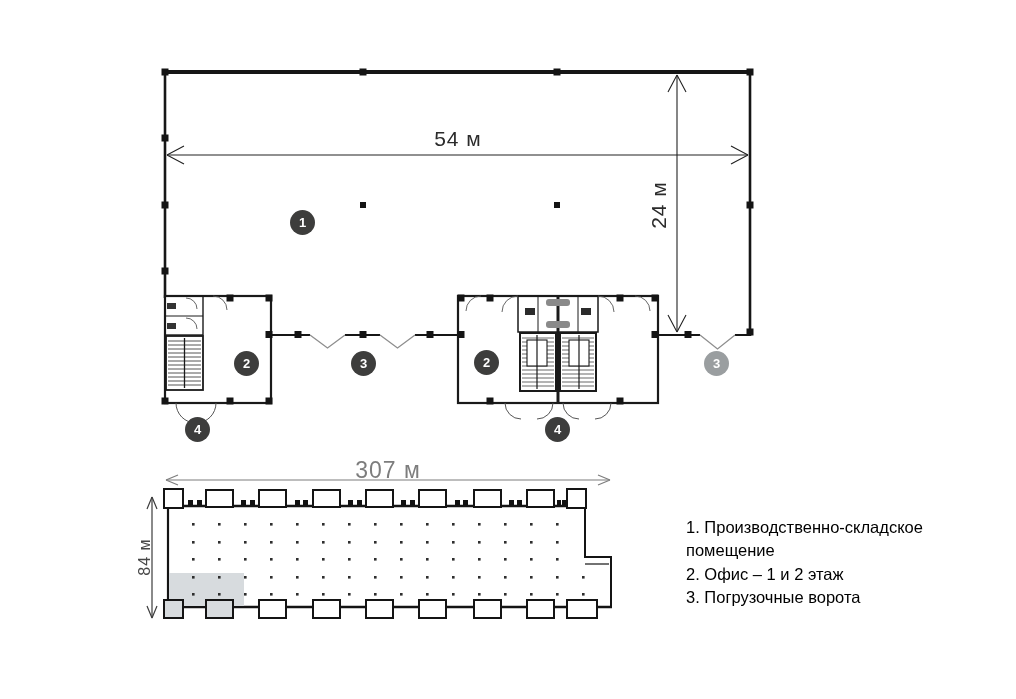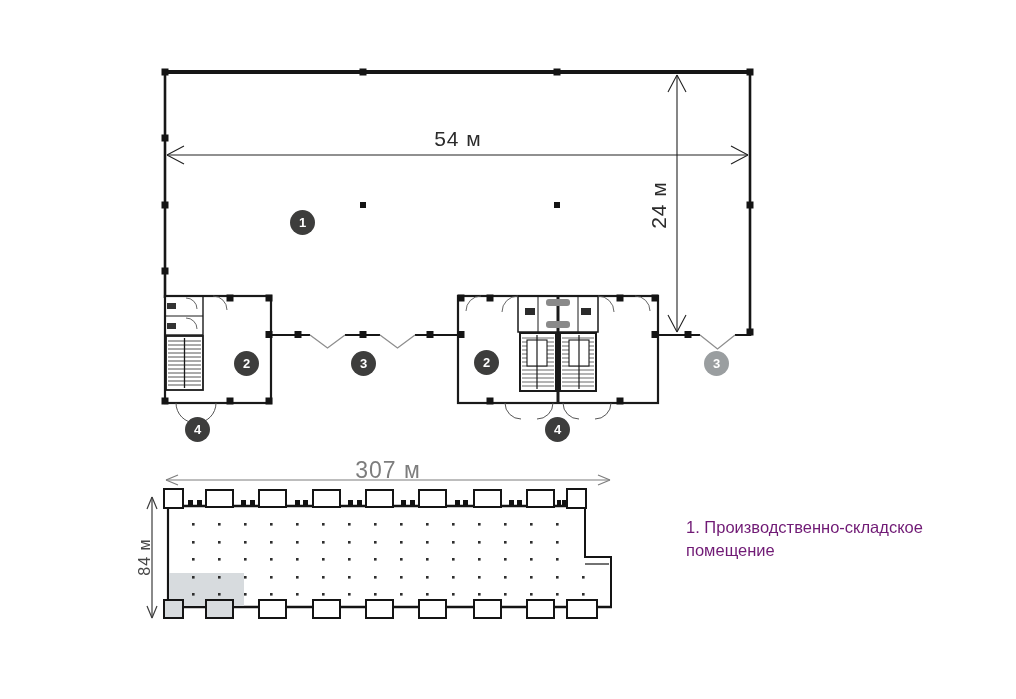--- a/index.html
+++ b/index.html
@@ -8,21 +8,21 @@
   svg{position:absolute;left:0;top:0;}
   .dim-label{position:absolute;color:#2b2b2b;font-size:21px;letter-spacing:1px;
              text-align:center;white-space:nowrap;}
   .dim-label.small{font-size:23px;color:#7d7d7d;letter-spacing:1px;}
   .dim-label.v84{font-size:16px;color:#474747;}
   .rot{transform:rotate(-90deg);}
   .marker{position:absolute;width:25px;height:25px;border-radius:50%;
           background:#3d3d3c;color:#fff;font-size:13px;font-weight:bold;
           display:flex;align-items:center;justify-content:center;line-height:1;}
   .marker.light{background:#9a9ea0;}
-  .legend{position:absolute;left:686px;top:516px;width:258px;color:#701a75;
+  .legend{position:absolute;left:686px;top:516px;width:258px;color:#000000;
           font-size:16.5px;line-height:1.42;}
   .legend-item{margin:0;}
 </style>
 </head>
 <body>
 
 <div id="stage">
 
   <svg width="1016" height="699" viewBox="0 0 1016 699">
 
@@ -305,15 +305,17 @@
   <div class="marker" style="left:290px;top:210px;">1</div>
   <div class="marker" style="left:234px;top:351px;">2</div>
   <div class="marker" style="left:351px;top:351px;">3</div>
   <div class="marker" style="left:474px;top:350px;">2</div>
   <div class="marker" style="left:185px;top:417px;">4</div>
   <div class="marker" style="left:545px;top:417px;">4</div>
   <div class="marker light" style="left:704px;top:351px;">3</div>
 
   <div class="legend">
     <div class="legend-item">1. Производственно-складское помещение</div>
+    <div class="legend-item">2. Офис – 1 и 2 этаж</div>
+    <div class="legend-item">3. Погрузочные ворота</div>
   </div>
 
 </div>
 
 </body></html>

